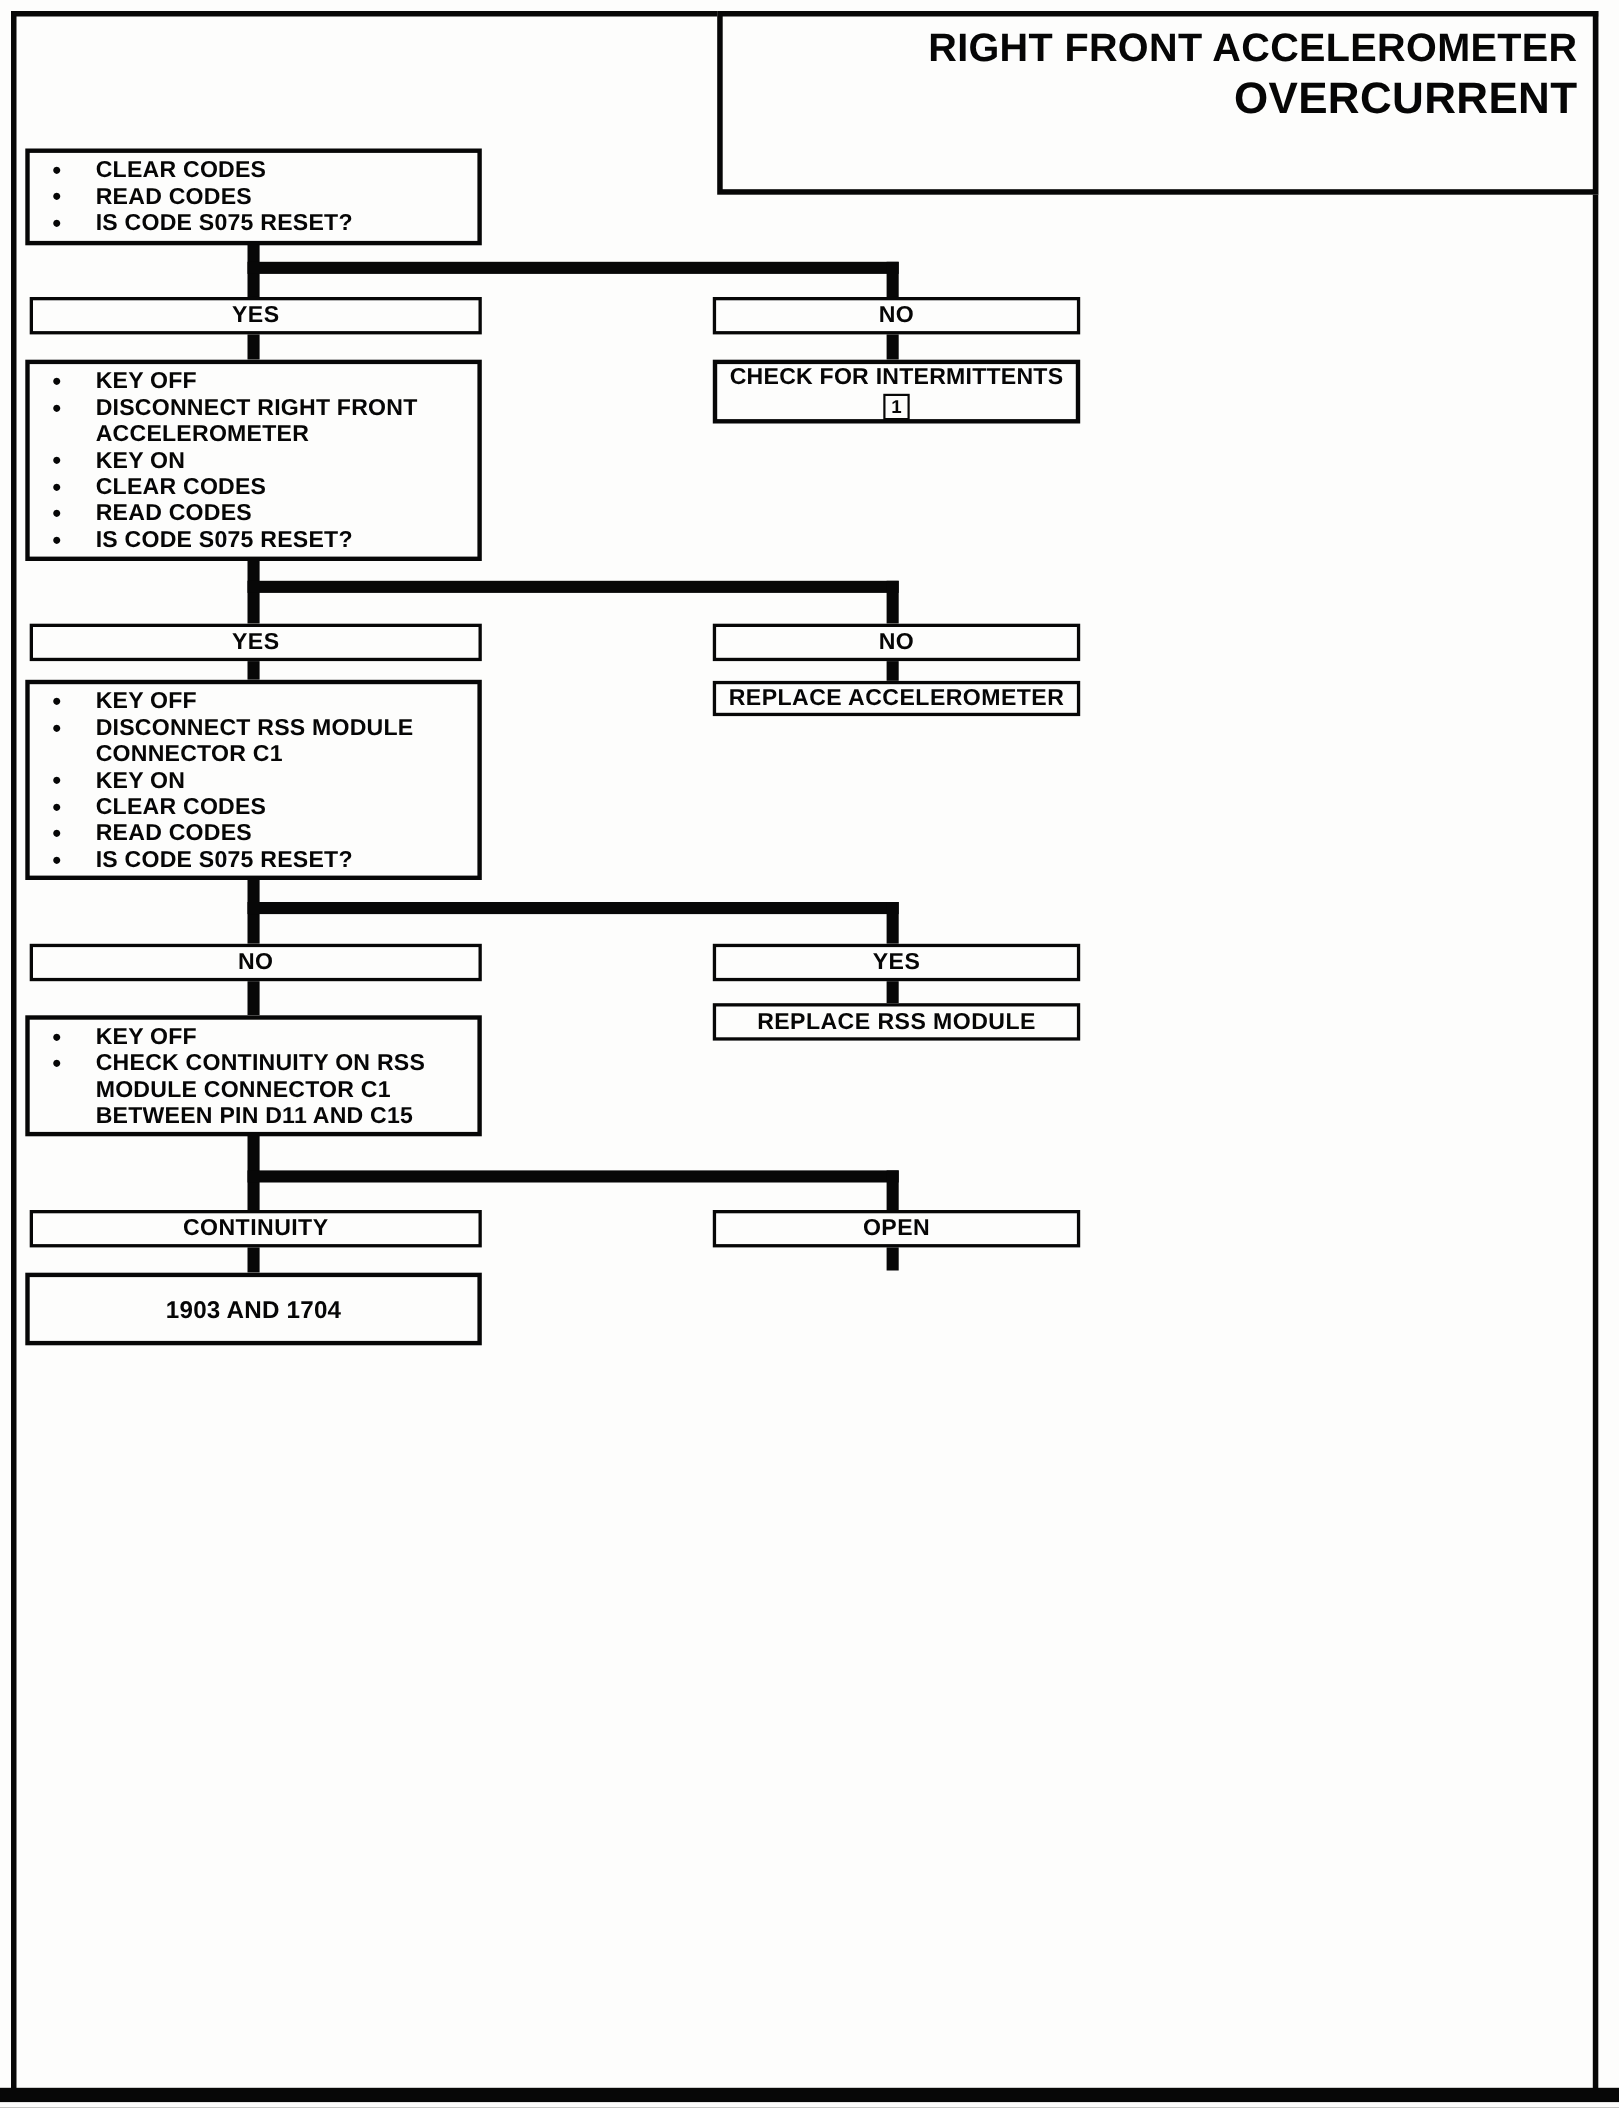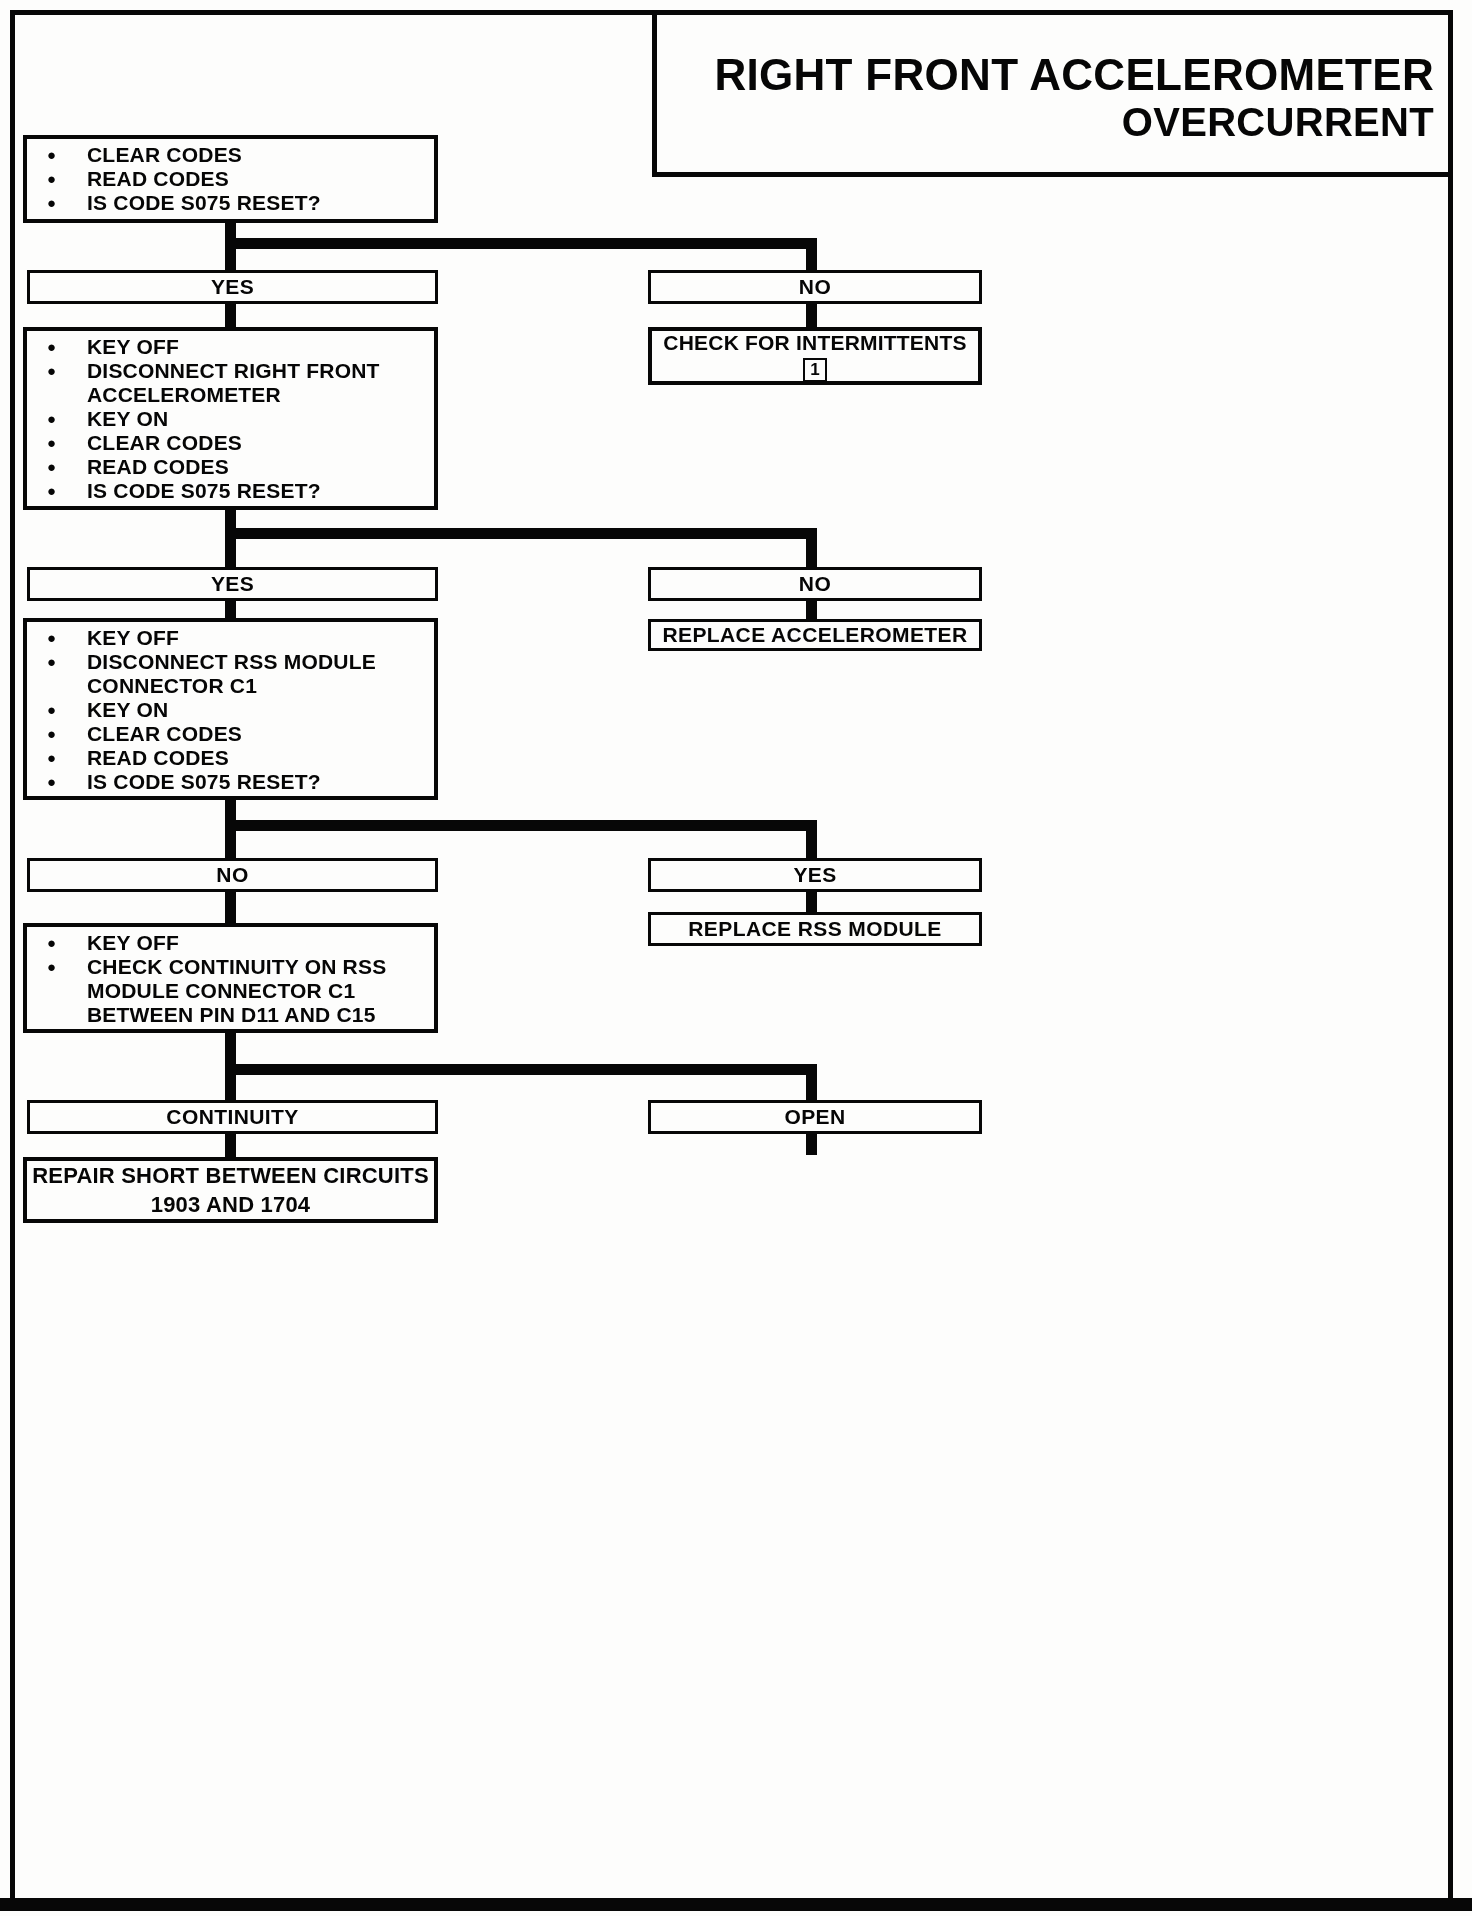--- a/index.html
+++ b/index.html
@@ -6,21 +6,21 @@
   .page{
     position:relative;width:1472px;height:1916px;background:#fdfdfc;
     font-family:"Liberation Sans","DejaVu Sans",sans-serif;
     font-weight:bold;color:#060606;overflow:hidden;margin:0 auto;
   }
   .line{position:absolute;background:#070707;}
   .box{position:absolute;box-sizing:border-box;background:#fdfdfc;border:4px solid #070707;}
   .thin{border-width:3px;}
   .title-box{border-width:5px;text-align:right;padding:4px 14px 0 10px;}
   .t1{font-size:50px;line-height:55px;letter-spacing:.5px;}
-  .t2{font-size:44px;line-height:47px;letter-spacing:.3px;margin-top:32px;}
+  .t2{font-size:36px;line-height:47px;letter-spacing:.3px;}
   .t3{font-size:40px;line-height:49px;letter-spacing:.3px;}
   .step-list{padding:4px 6px 0 14px;font-size:21px;line-height:24px;letter-spacing:.2px;}
   .li{display:flex;align-items:flex-start;}
   .bullet{flex:0 0 40px;font-size:15px;line-height:24px;padding-left:6px;}
   .bullet::before{content:"\25CF";}
   .li-text{flex:1 1 auto;}
   .w310{max-width:310px;}
   .label-box{display:flex;align-items:center;justify-content:center;
     font-size:21px;letter-spacing:.4px;}
   .center-box{display:flex;flex-direction:column;align-items:center;justify-content:center;
@@ -189,17 +189,16 @@
       <span>OPEN</span>
     </div>
   <div class="box thin label-box" style="left:27px;top:1100px;width:411px;height:34px;">
       <span>CONTINUITY</span>
     </div>
 
   <div class="line" style="left:225px;top:1134px;width:11px;height:23px;"></div>
   <div class="line" style="left:806px;top:1134px;width:11px;height:21px;"></div>
 
   <div class="box center-box result-left-box" style="left:23px;top:1157px;width:415px;height:66px;">
-    <div>REPAIR SHORT BETWEEN CIRCUITS</div>
     <div>1903 AND 1704</div>
   </div>
 
 </div>
 
 </body></html>

